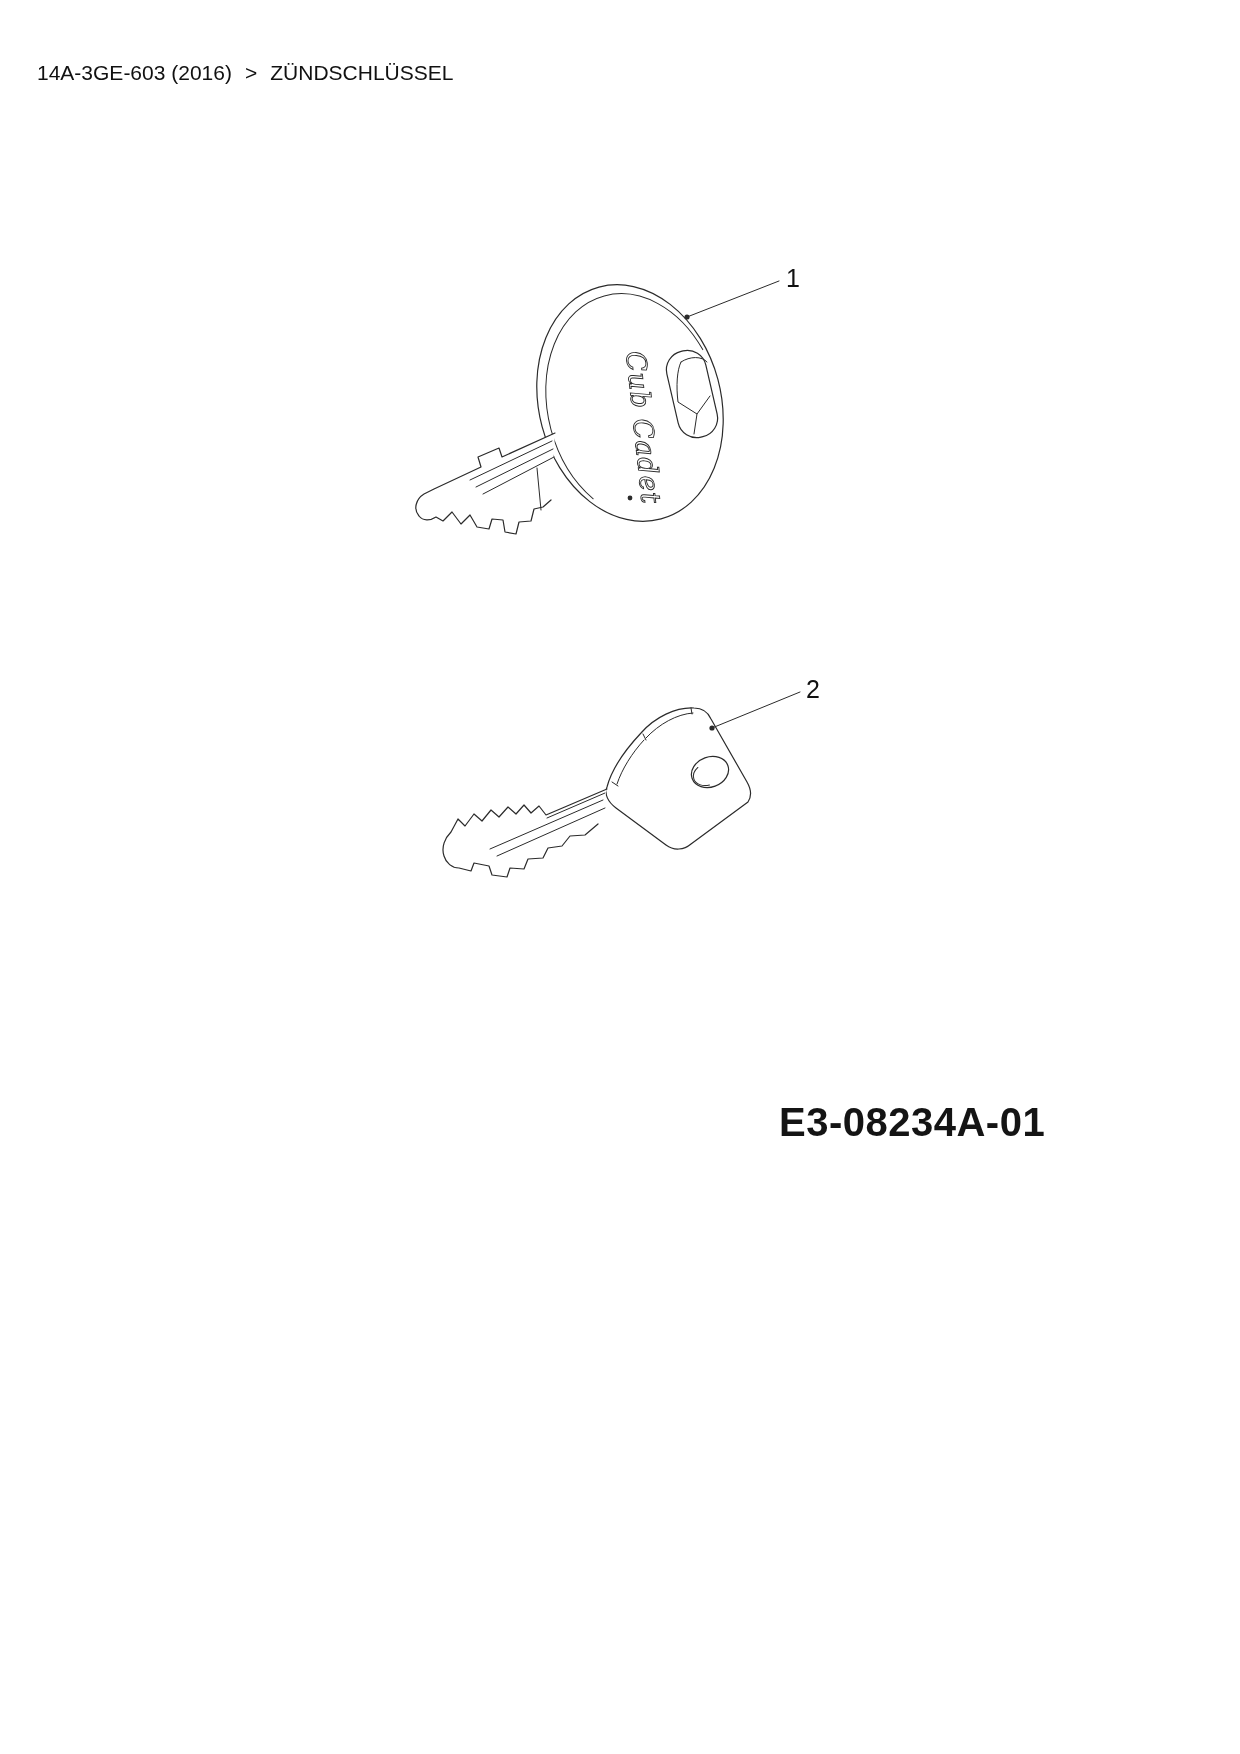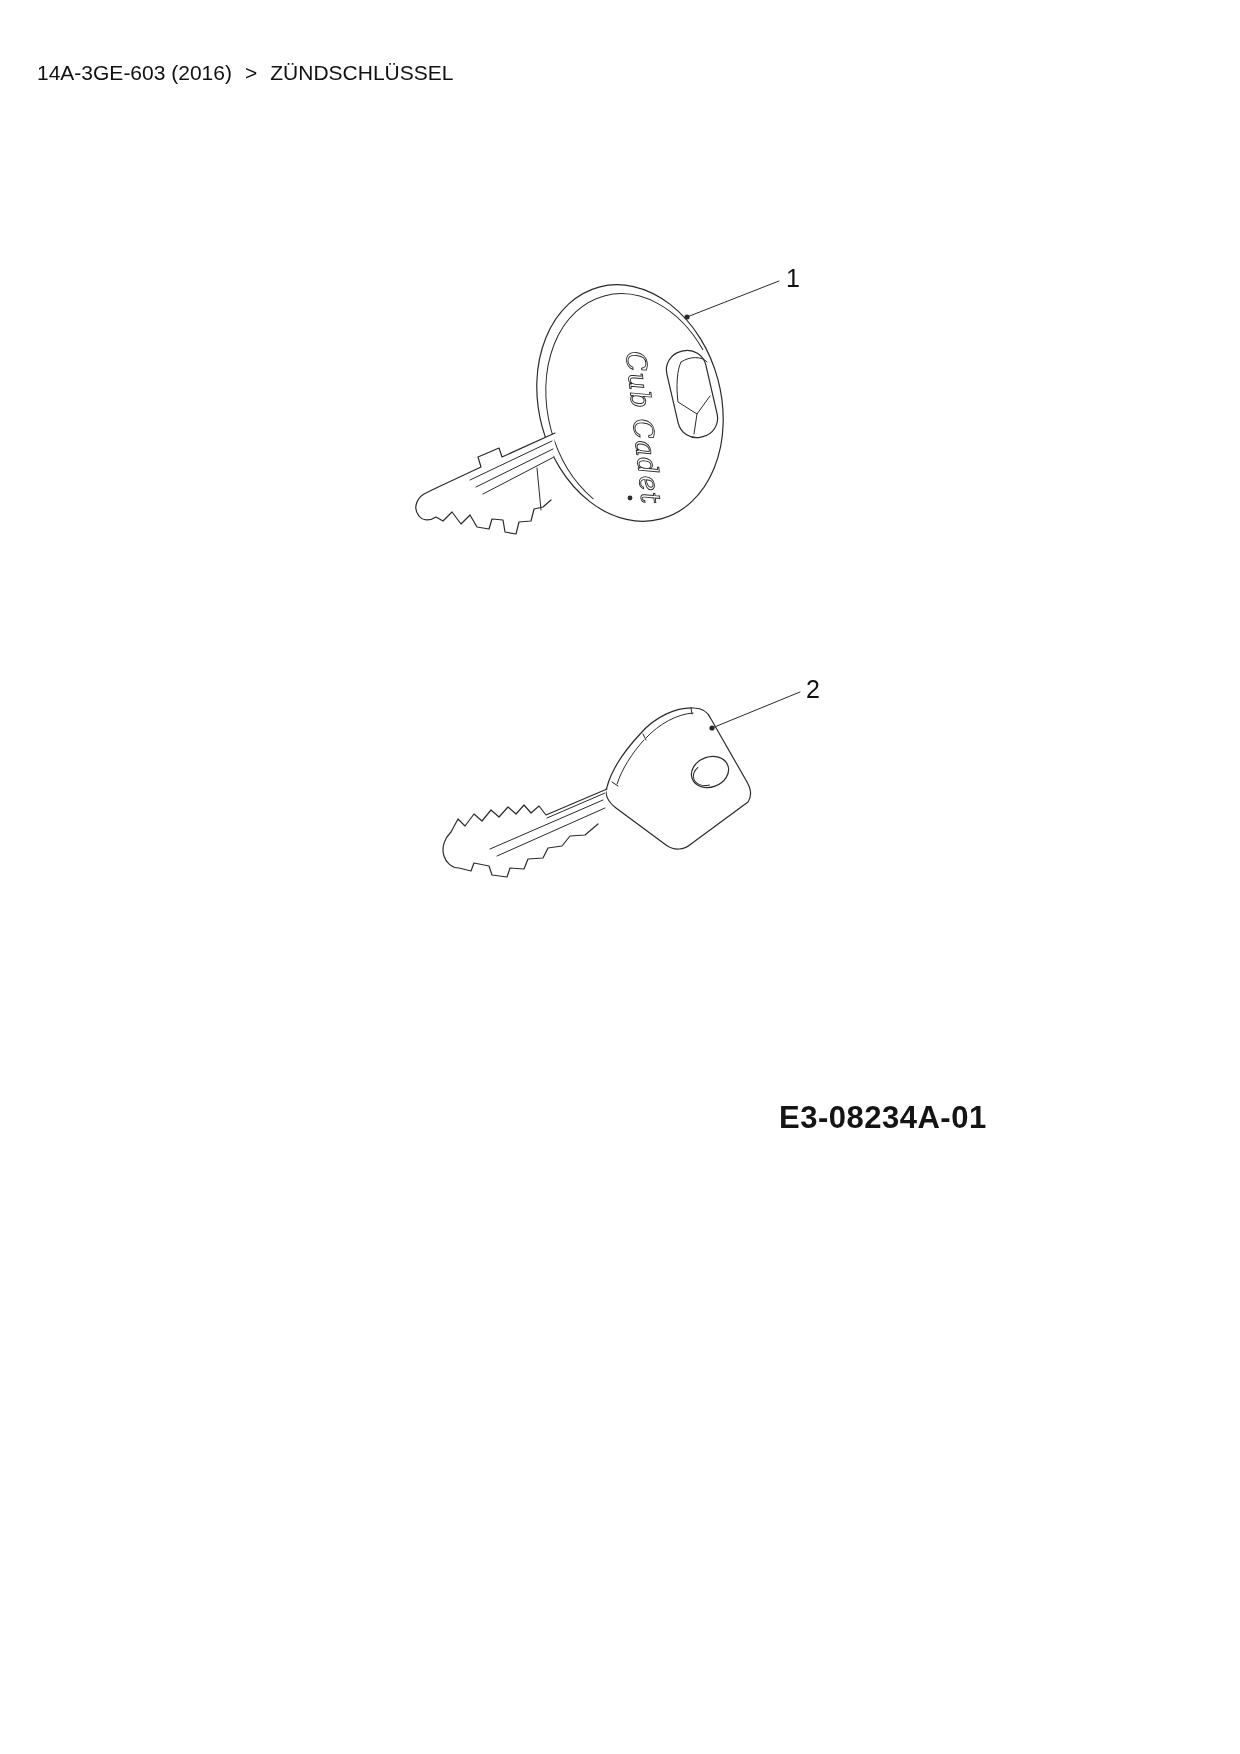--- a/index.html
+++ b/index.html
@@ -27,21 +27,21 @@
     font-size: 25px; fill: #111111;
   }
   .logo-text {
     font-family: "DejaVu Serif", serif;
     font-style: italic;
     font-size: 27px; letter-spacing: 1px;
     fill: #ffffff; stroke: #2b2b2b; stroke-width: 0.9;
   }
   .drawing-number {
     position: absolute; left: 779px; top: 1100px;
-    font-size: 31px; font-weight: bold; letter-spacing: 0.5px;
+    font-size: 40px; font-weight: bold; letter-spacing: 0.5px;
     color: #141414; white-space: nowrap;
   }
 </style>
 </head>
 <body>
 
 <div class="page">
 
   <div class="breadcrumb">
     <span>14A-3GE-603 (2016)</span>

